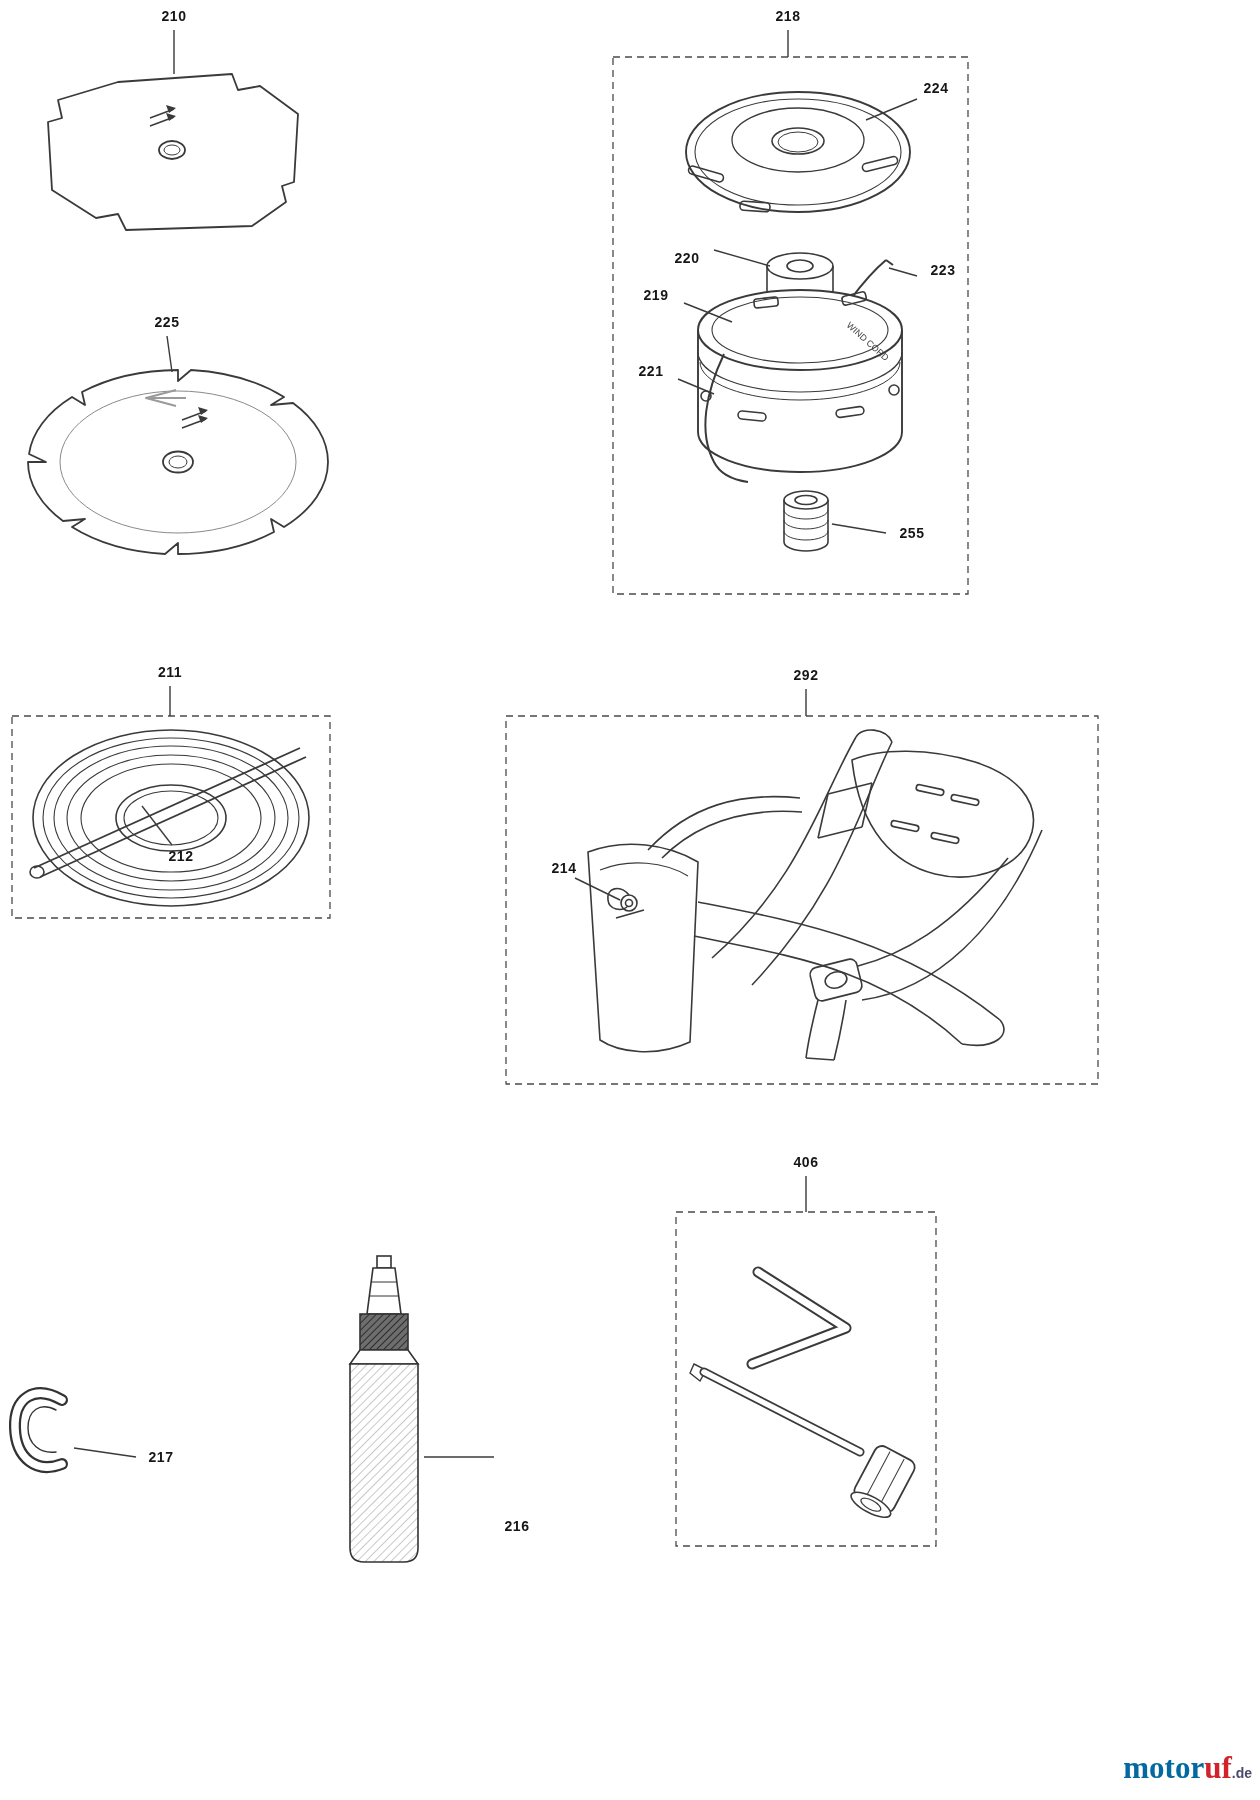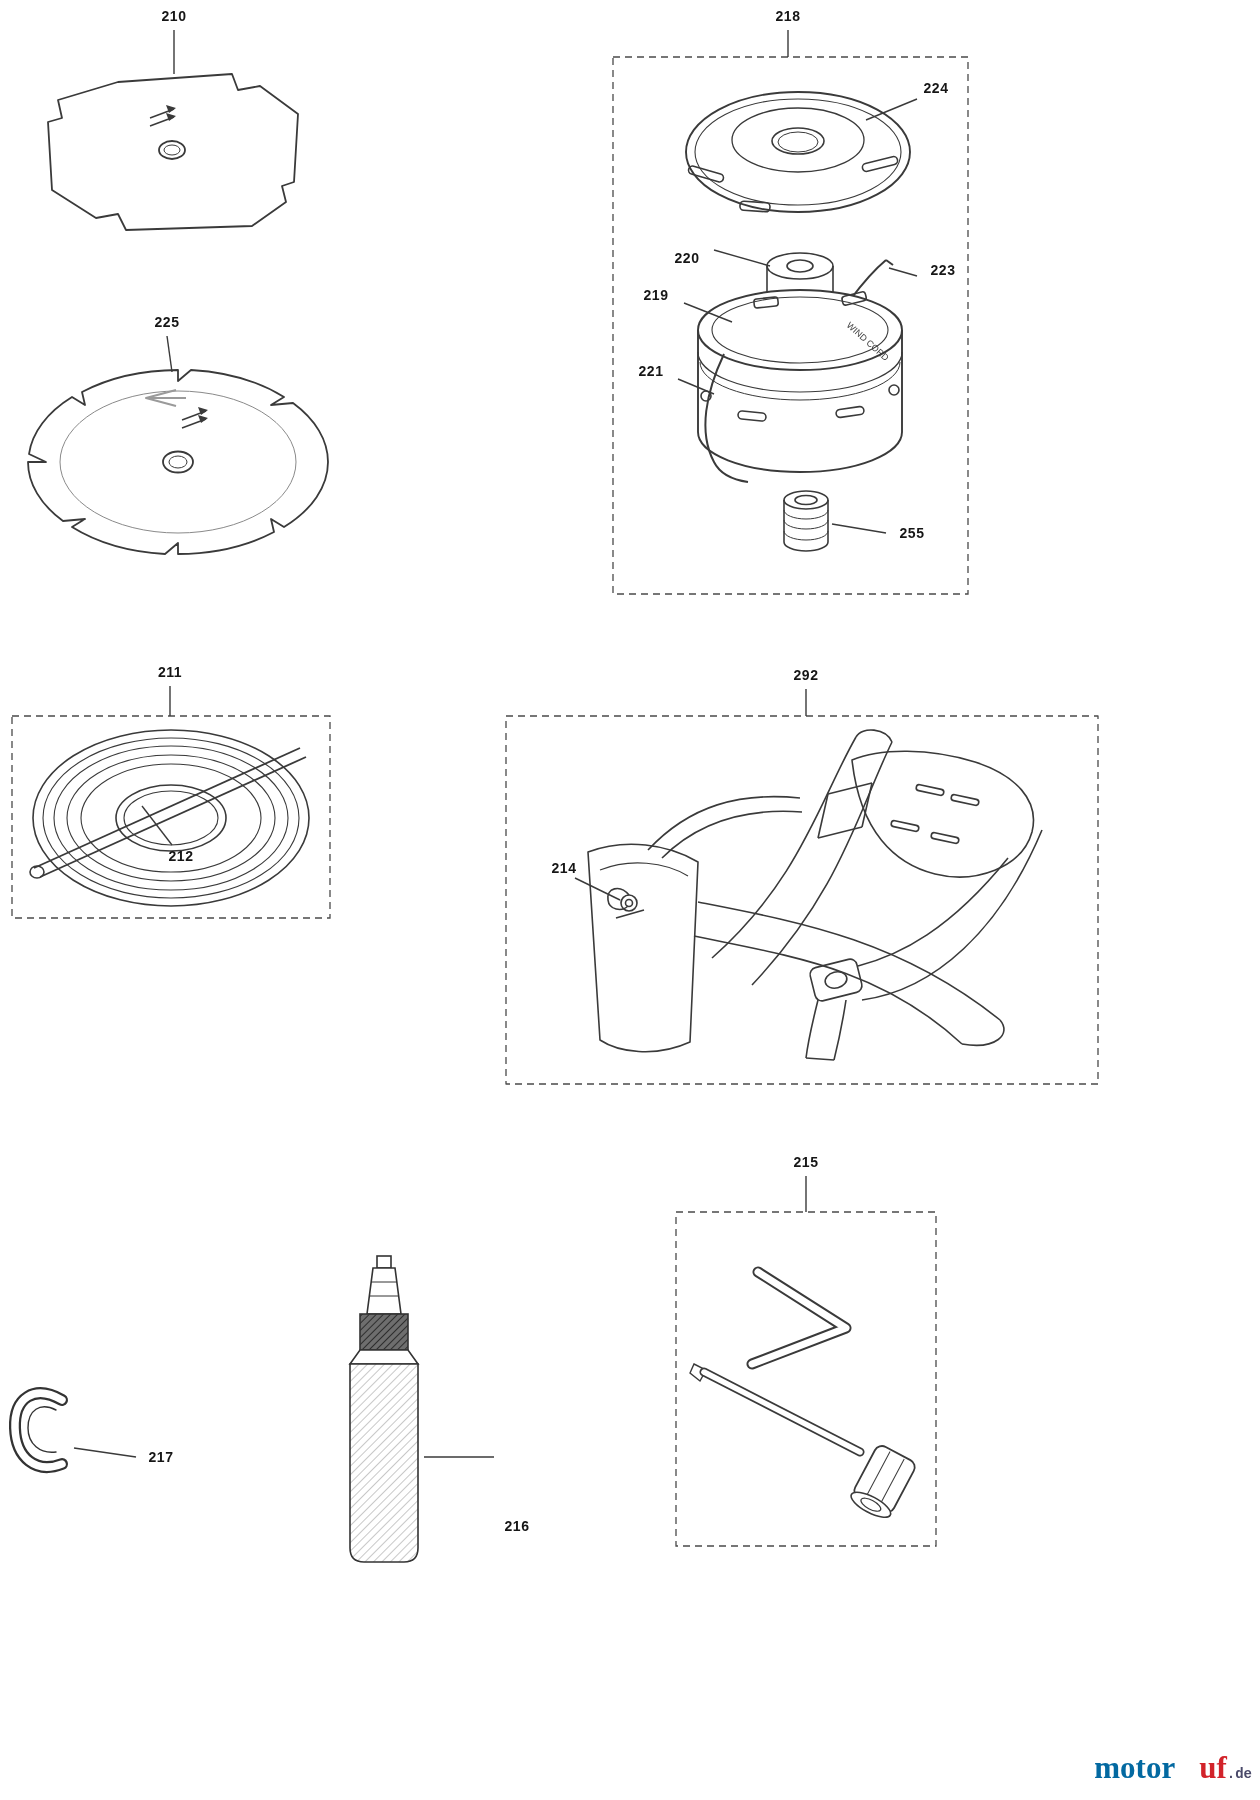--- a/index.html
+++ b/index.html
@@ -13,22 +13,22 @@
     position:absolute; transform:translate(-50%,-50%);
     font-weight:bold; font-size:14px; color:#161616; letter-spacing:.5px;
     white-space:nowrap;
   }
   .logo {
     position:absolute; left:1052px; top:1752px; width:200px;
     font-family:"Liberation Serif", serif; font-weight:bold; font-size:31px;
     text-align:right; line-height:1;
   }
   .logo-a { color:#0369a1; }
-  .logo-b { color:#d2232a;margin-left:24px; }
-  .logo-de { color:#4a4a6a; font-size:14px; font-family:Liberation Mono, monospace; }
+  .logo-b { color:#d2232a; }
+  .logo-de { color:#4a4a6a; font-size:14px; font-family:Liberation Sans, sans-serif; }
 </style>
 </head>
 <body>
 
 <div class="page">
 
   <svg class="canvas" width="1260" height="1800" viewBox="0 0 1260 1800" xmlns="http://www.w3.org/2000/svg">
     <defs>
       <pattern id="hatchLight" width="6" height="6" patternUnits="userSpaceOnUse" patternTransform="rotate(45)">
         <rect width="6" height="6" fill="#ffffff"></rect>
@@ -252,19 +252,19 @@
   <div class="part-label" style="left:181px;top:856px">212</div>
   <div class="part-label" style="left:788px;top:16px">218</div>
   <div class="part-label" style="left:936px;top:88px">224</div>
   <div class="part-label" style="left:687px;top:258px">220</div>
   <div class="part-label" style="left:943px;top:270px">223</div>
   <div class="part-label" style="left:656px;top:295px">219</div>
   <div class="part-label" style="left:651px;top:371px">221</div>
   <div class="part-label" style="left:912px;top:533px">255</div>
   <div class="part-label" style="left:806px;top:675px">292</div>
   <div class="part-label" style="left:564px;top:868px">214</div>
-  <div class="part-label" style="left:806px;top:1162px">215</div>
+  <div class="part-label" style="left:806px;top:1162px">406</div>
   <div class="part-label" style="left:517px;top:1526px">216</div>
   <div class="part-label" style="left:161px;top:1457px">217</div>
 
   <div class="logo"><span class="logo-a">motor</span><span class="logo-b">uf</span><span class="logo-de">.de</span></div>
 
 </div>
 
 </body></html>

